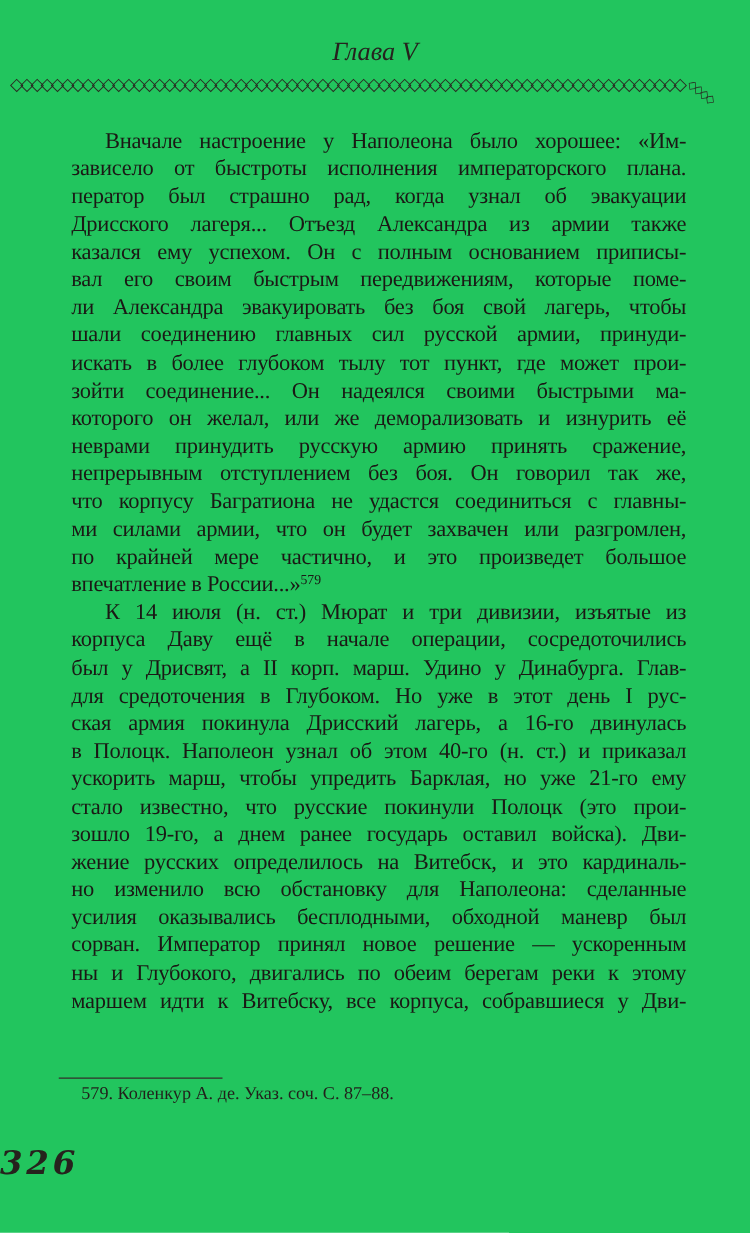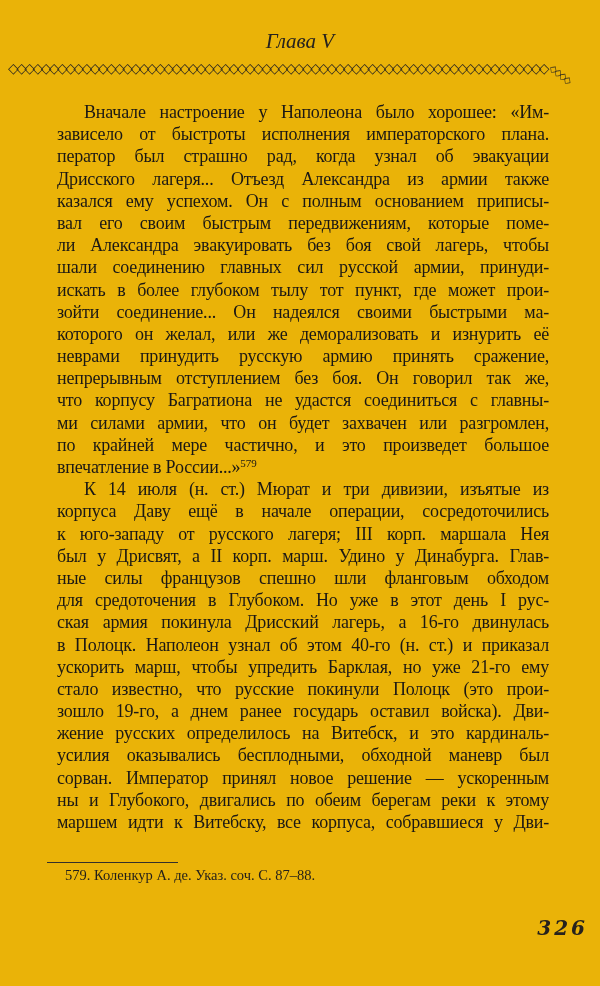--- a/index.html
+++ b/index.html
@@ -1,19 +1,19 @@
 <!DOCTYPE html>
 <html><head>
 <meta charset="utf-8">
 <style>
   html,body{margin:0;padding:0;}
   .page{
     position:relative;
     width:600px;height:986px;
-    background:#eab308;
+    background:#22c55e;
     color:#1b1815;
     font-family:"Liberation Serif","DejaVu Serif",serif;
     overflow:hidden;
   }
   .chapter-header{
     position:absolute;top:30px;left:0;width:600px;
     text-align:center;
     font-style:italic;
     font-size:21px;
     line-height:22px;
@@ -65,25 +65,25 @@
   }
   .footnote{
     position:absolute;top:867px;left:57px;width:492px;
     font-size:14.5px;
     line-height:17px;
     text-indent:8px;
     color:#221f1b;
   }
   .page-number{
     position:absolute;top:916px;left:0;width:588px;
-    text-align:right;
+    text-align:left;
     font-family:"DejaVu Serif","Liberation Serif",serif;
     font-style:italic;
     font-weight:bold;
-    font-size:20px;
+    font-size:26px;
     letter-spacing:3px;
     color:#26221d;
   }
 </style>
 </head>
 <body>
 
 <div class="page">
 
   <div class="chapter-header">Глава V</div>
@@ -104,30 +104,29 @@
     <div class="tline">зойти соединение... Он надеялся своими быстрыми ма-</div>
     <div class="tline">которого он желал, или же деморализовать и изнурить её</div>
     <div class="tline">неврами принудить русскую армию принять сражение,</div>
     <div class="tline">непрерывным отступлением без боя. Он говорил так же,</div>
     <div class="tline">что корпусу Багратиона не удастся соединиться с главны-</div>
     <div class="tline">ми силами армии, что он будет захвачен или разгромлен,</div>
     <div class="tline">по крайней мере частично, и это произведет большое</div>
     <div class="tline parend"><span>впечатление в России...»</span><sup>579</sup></div>
     <div class="tline indent">К 14 июля (н. ст.) Мюрат и три дивизии, изъятые из</div>
     <div class="tline">корпуса Даву ещё в начале операции, сосредоточились</div>
-    <div class="tline">к юго-западу от русского лагеря; III корп. маршала Нея</div>
     <div class="tline">был у Дрисвят, а II корп. марш. Удино у Динабурга. Глав-</div>
-    <div class="tline">ные силы французов спешно шли фланговым обходом</div>
     <div class="tline">для средоточения в Глубоком. Но уже в этот день I рус-</div>
     <div class="tline">ская армия покинула Дрисский лагерь, а 16-го двинулась</div>
     <div class="tline">в Полоцк. Наполеон узнал об этом 40-го (н. ст.) и приказал</div>
     <div class="tline">ускорить марш, чтобы упредить Барклая, но уже 21-го ему</div>
     <div class="tline">стало известно, что русские покинули Полоцк (это прои-</div>
     <div class="tline">зошло 19-го, а днем ранее государь оставил войска). Дви-</div>
     <div class="tline">жение русских определилось на Витебск, и это кардиналь-</div>
+    <div class="tline">но изменило всю обстановку для Наполеона: сделанные</div>
     <div class="tline">усилия оказывались бесплодными, обходной маневр был</div>
     <div class="tline">сорван. Император принял новое решение — ускоренным</div>
     <div class="tline">ны и Глубокого, двигались по обеим берегам реки к этому</div>
     <div class="tline">маршем идти к Витебску, все корпуса, собравшиеся у Дви-</div>
   </div>
 
   <div class="footnote-rule"></div>
   <div class="footnote">579. Коленкур А. де. Указ. соч. С. 87–88.</div>
 
   <div class="page-number">326</div>

